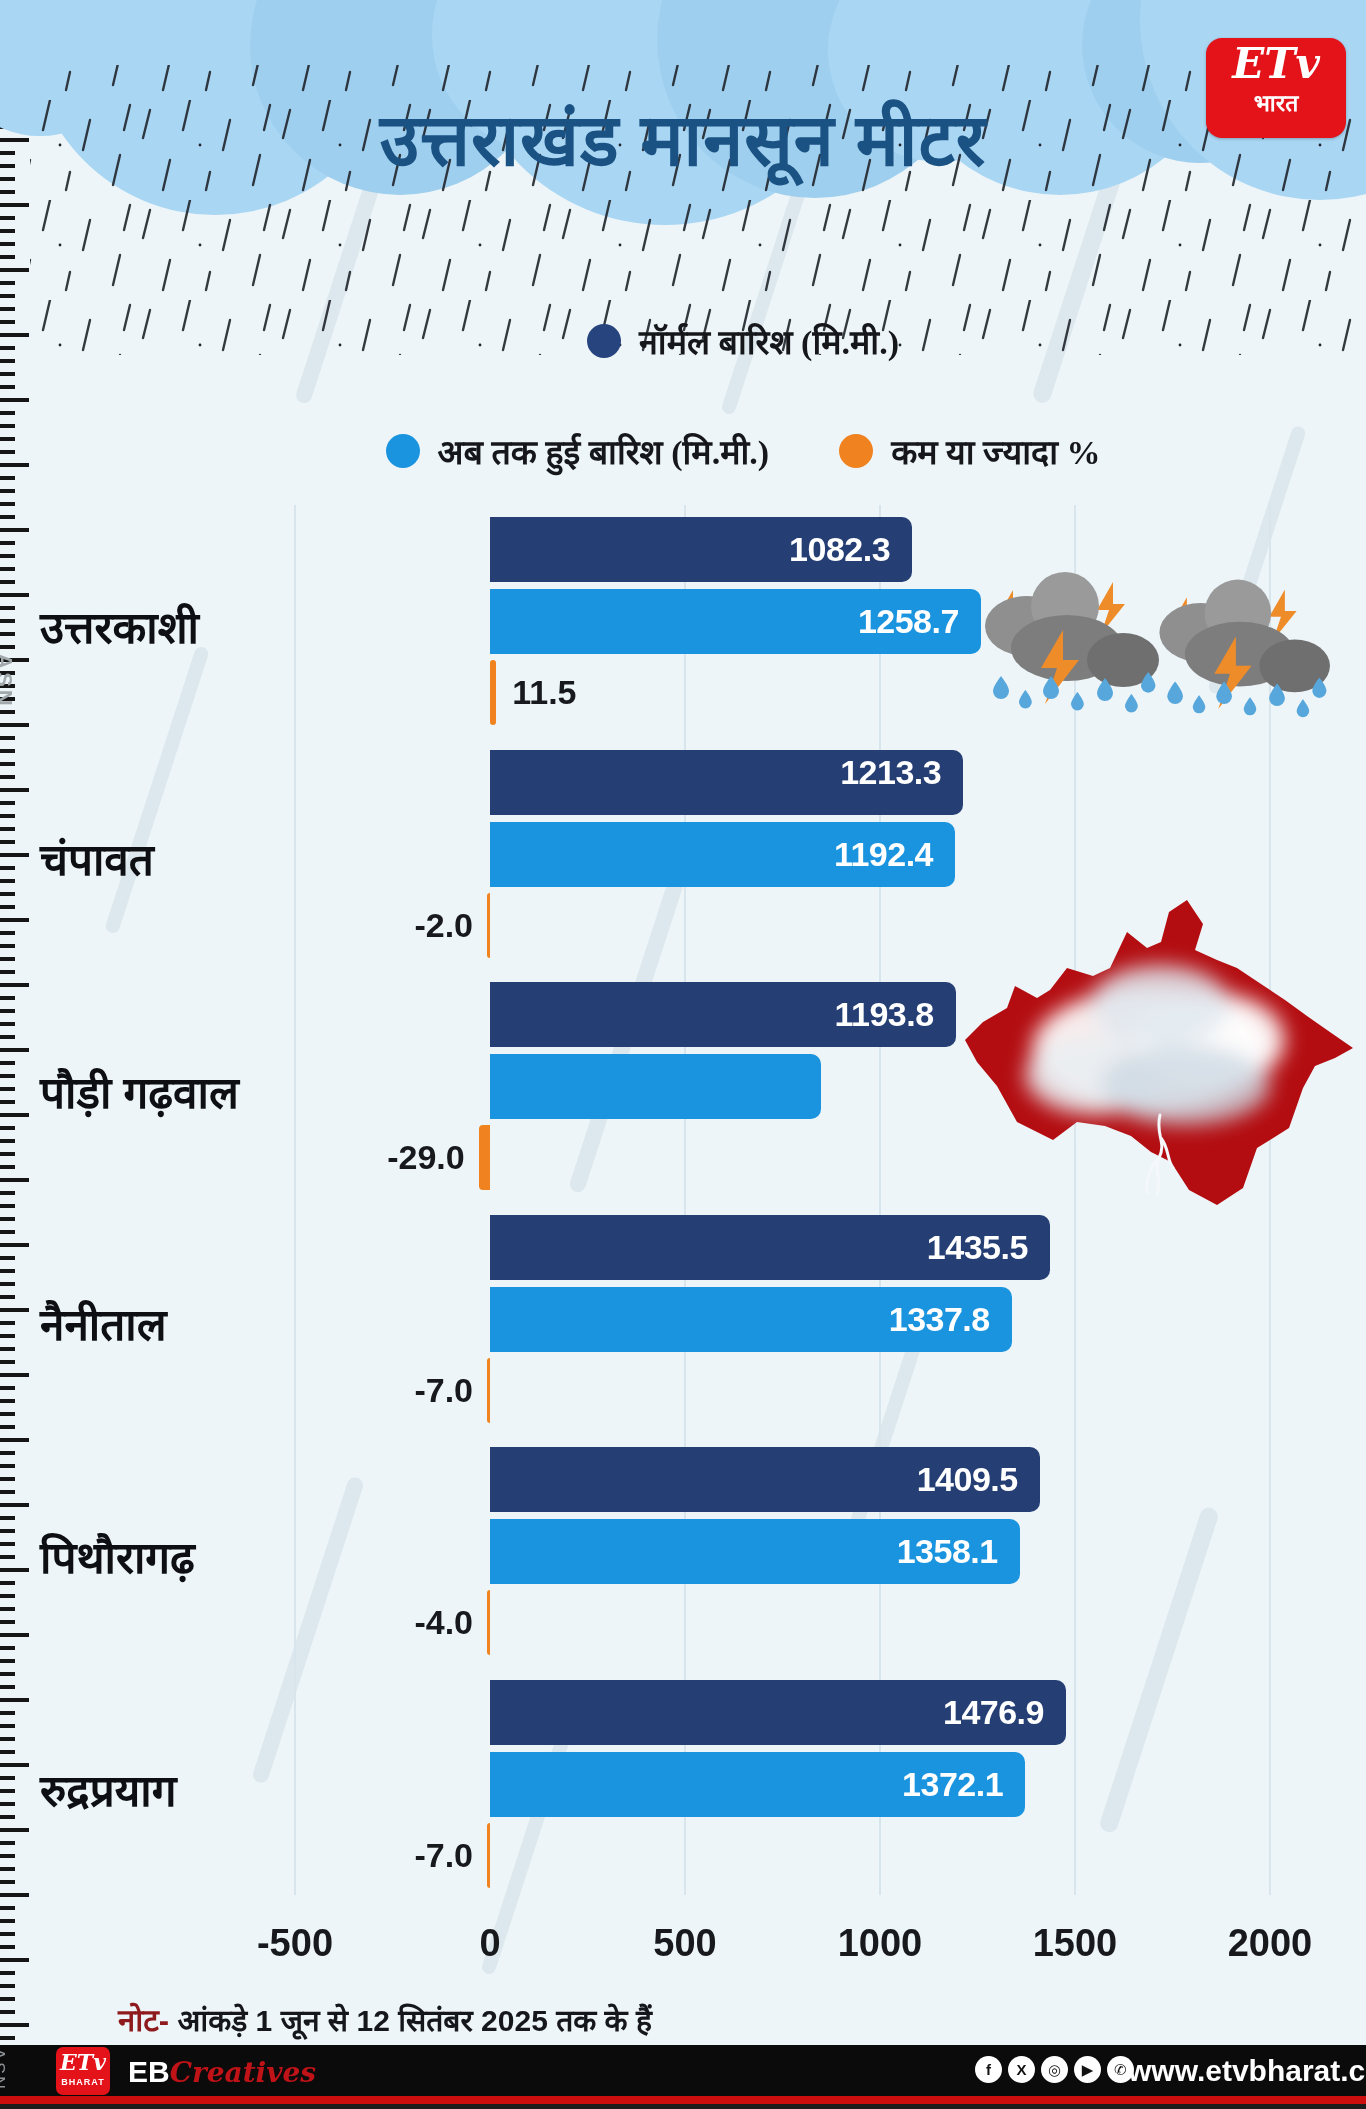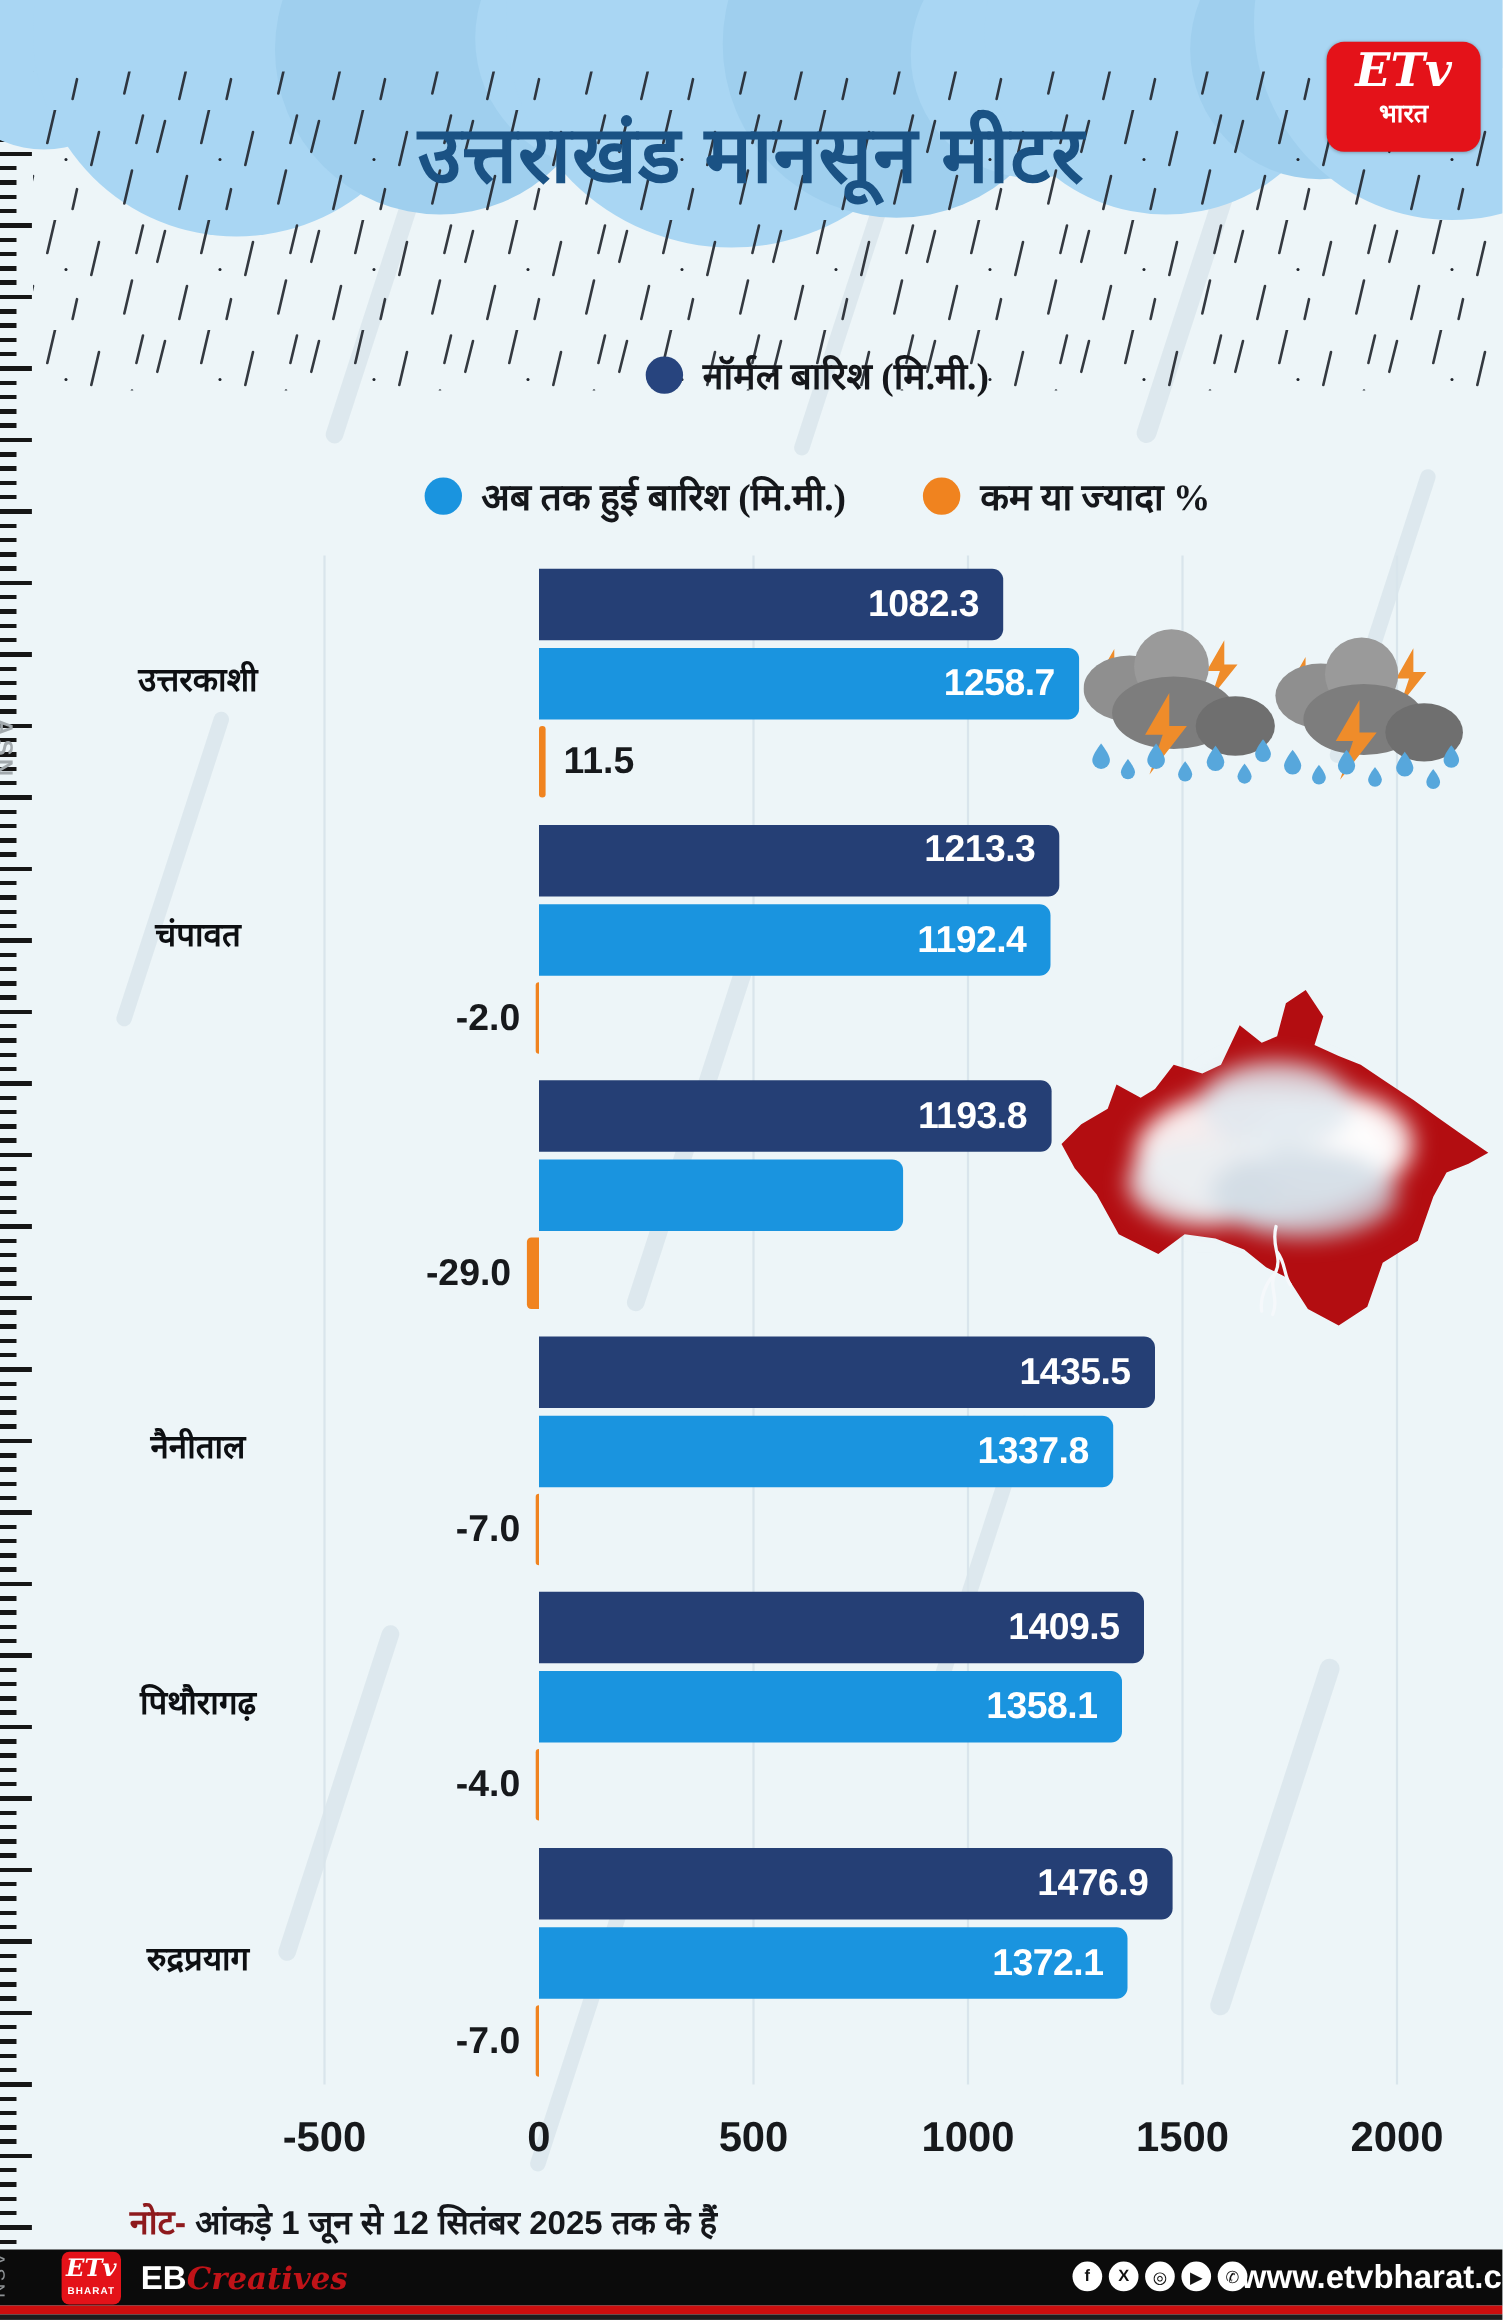--- a/index.html
+++ b/index.html
@@ -29,22 +29,22 @@
   .legend-dot{width:34px;height:34px;border-radius:50%;flex:0 0 auto;}
   .legend-label{font-size:34px;font-weight:600;color:#15171b;white-space:nowrap;}
   .dot-navy{background:#27447e;} .dot-blue{background:#1a94df;} .dot-orange{background:#f0831f;}
   
   .gridline{position:absolute;width:2px;background:#d9e5ec;top:505px;height:1390px;}
   .bar{position:absolute;border-radius:0 10px 10px 0;}
   .bar-neg{position:absolute;border-radius:4px 0 0 4px;}
   .bar-label{position:absolute;color:#fff;font-weight:bold;font-size:34px;
     letter-spacing:-.5px;text-align:right;}
   .pct-label{position:absolute;color:#17191c;font-weight:bold;font-size:34px;}
-  .district{position:absolute;left:40px;width:280px;text-align:center;color:#0d0f12;
-    font-weight:bold;font-size:30px;}
+  .district{position:absolute;left:40px;width:280px;text-align:left;color:#0d0f12;
+    font-weight:bold;font-size:44px;}
   .tick-label{position:absolute;top:1922px;width:180px;text-align:center;
     font-size:38px;font-weight:bold;color:#17191c;}
   
   .note{left:118px;top:1998px;font-size:30px;color:#15171b;font-weight:600;}
   .note b{color:#8e1a1d;font-weight:800;font-size:31px;}
   .footer{left:0;top:2045px;width:1366px;height:51px;background:#0b0b0b;}
   .footer-stripe{left:0;top:2096px;width:1366px;height:8px;background:#cc0e0e;}
   .footer-edge{left:0;top:2104px;width:1366px;height:5px;background:#1c1c1c;}
   .footer-asn{left:8px;top:2048px;color:#8d9194;font-size:18px;letter-spacing:2px;
     transform:rotate(90deg);transform-origin:left top;}
@@ -153,20 +153,21 @@
     <div class="bar-label" style="left: 490px; top: 602px; width: 468.893px;">1258.7</div>
     <div class="bar" style="left: 490px; top: 660px; width: 6.24px; height: 65px; background: rgb(240, 131, 31); border-radius: 3px;"></div>
     <div class="pct-label" style="left: 512.24px; top: 673px;">11.5</div>
     <div class="district" style="top: 828.1px;">चंपावत</div>
     <div class="bar" style="left: 490px; top: 749.6px; width: 473.187px; height: 65px; background: rgb(37, 63, 117);"></div>
     <div class="bar-label" style="left: 490px; top: 753px; width: 451.187px;">1213.3</div>
     <div class="bar" style="left: 490px; top: 821.6px; width: 465.036px; height: 65px; background: rgb(26, 148, 223);"></div>
     <div class="bar-label" style="left: 490px; top: 834.6px; width: 443.036px;">1192.4</div>
     <div class="bar-neg" style="left: 487px; top: 892.6px; width: 3px; height: 65px; background: rgb(240, 131, 31);"></div>
     <div class="pct-label" style="left: 307px; top: 905.6px; width: 166px; text-align: right;">-2.0</div>
+    <div class="district" style="top: 1060.7px;">पौड़ी गढ़वाल</div>
     <div class="bar" style="left: 490px; top: 982.2px; width: 465.582px; height: 65px; background: rgb(37, 63, 117);"></div>
     <div class="bar-label" style="left: 490px; top: 995.2px; width: 443.582px;">1193.8</div>
     <div class="bar" style="left: 490px; top: 1054.2px; width: 330.993px; height: 65px; background: rgb(26, 148, 223);"></div>
     <div class="bar-neg" style="left: 478.69px; top: 1125.2px; width: 11.31px; height: 65px; background: rgb(240, 131, 31);"></div>
     <div class="pct-label" style="left: 298.69px; top: 1138.2px; width: 166px; text-align: right;">-29.0</div>
     <div class="district" style="top: 1293.3px;">नैनीताल</div>
     <div class="bar" style="left: 490px; top: 1214.8px; width: 559.845px; height: 65px; background: rgb(37, 63, 117);"></div>
     <div class="bar-label" style="left: 490px; top: 1227.8px; width: 537.845px;">1435.5</div>
     <div class="bar" style="left: 490px; top: 1286.8px; width: 521.742px; height: 65px; background: rgb(26, 148, 223);"></div>
     <div class="bar-label" style="left: 490px; top: 1299.8px; width: 499.742px;">1337.8</div>

